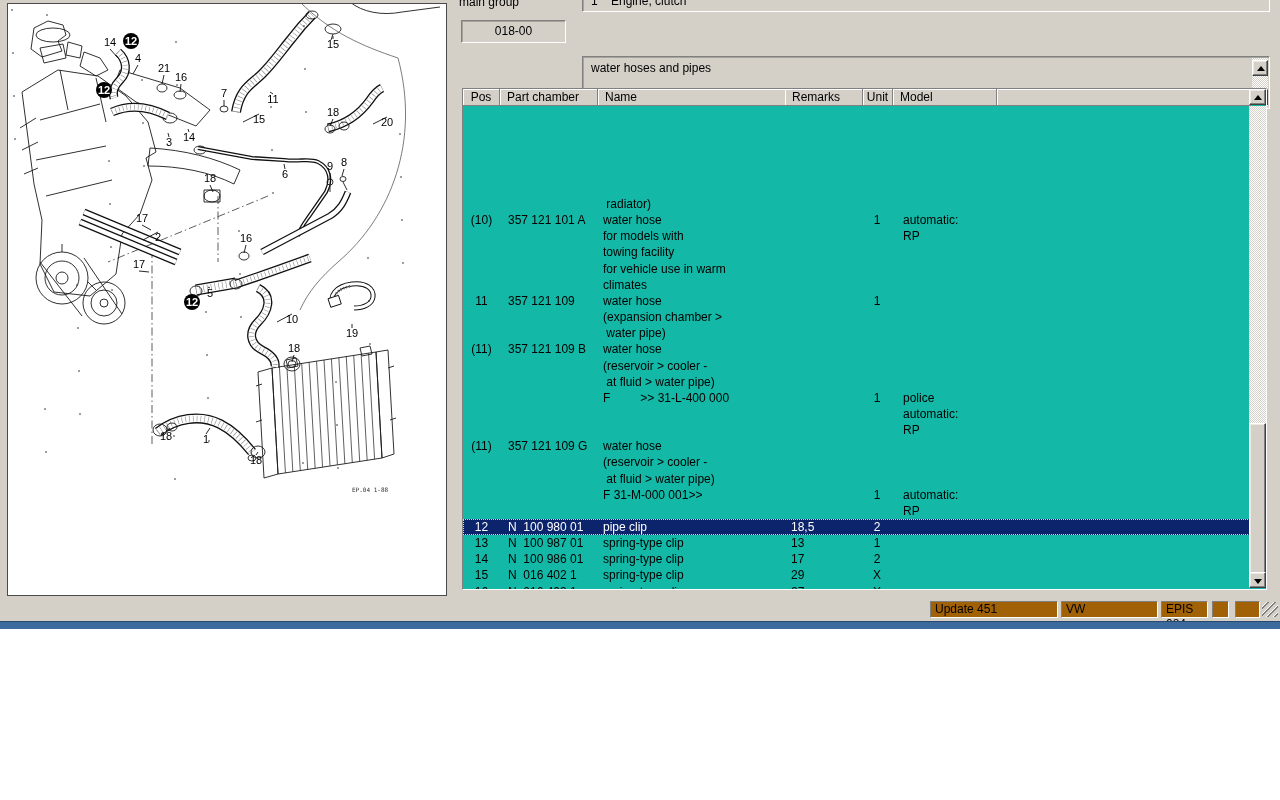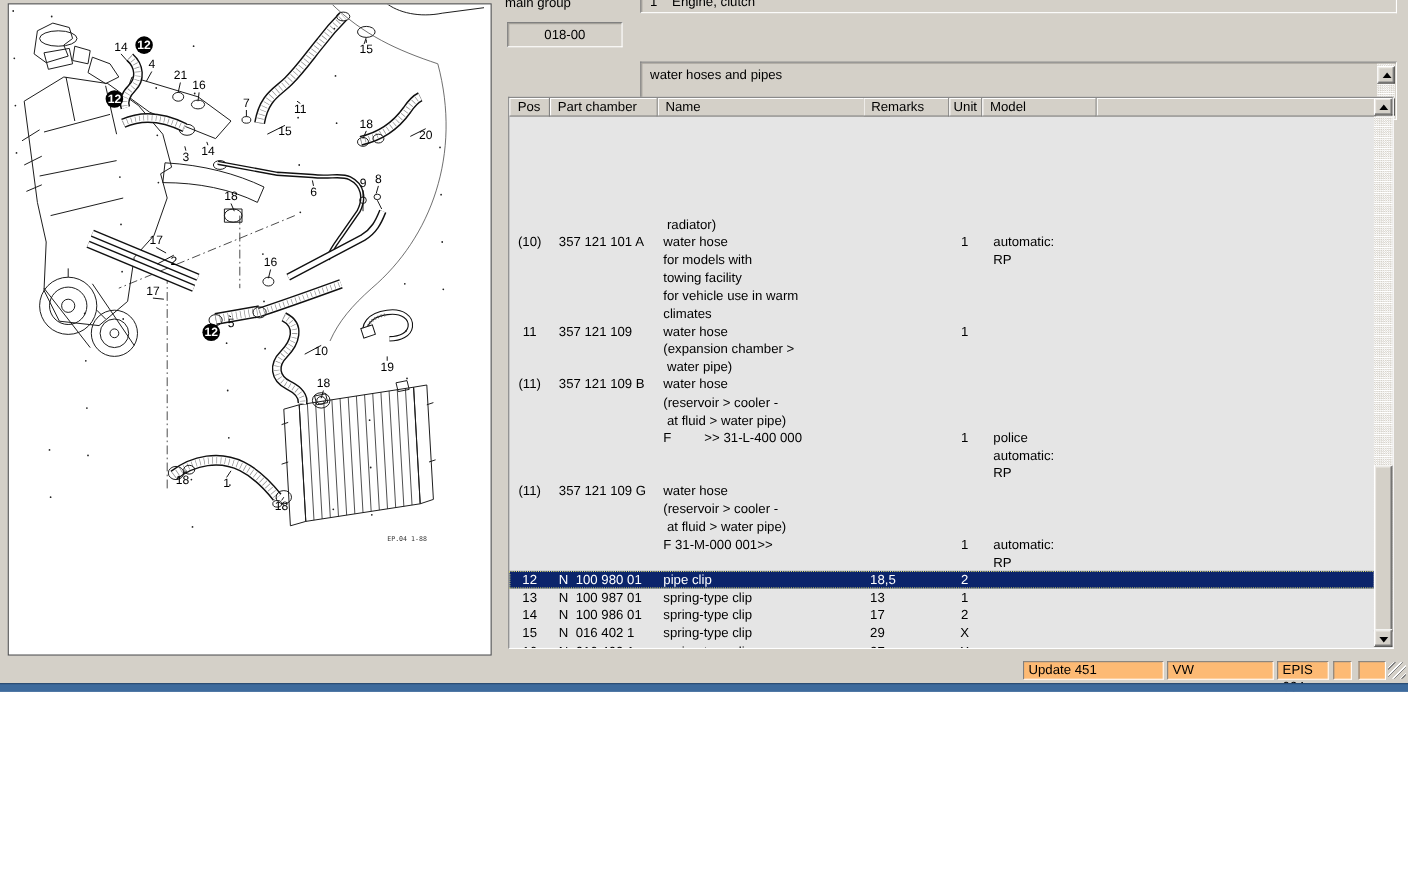--- a/index.html
+++ b/index.html
@@ -32,42 +32,42 @@
         box-shadow:inset -1px -1px 0 #808080,inset 1px 1px 0 #ece9e4;}
   .tri-up{position:absolute;left:4px;top:5px;width:0;height:0;border-left:4px solid transparent;
           border-right:4px solid transparent;border-bottom:5px solid #000;}
   .tri-dn{position:absolute;left:4px;top:6px;width:0;height:0;border-left:4px solid transparent;
           border-right:4px solid transparent;border-top:5px solid #000;}
   .thumb{position:absolute;left:0;width:16px;background:#d4d0c8;border:1px solid;
          border-color:#fff #404040 #404040 #fff;box-sizing:border-box;
          box-shadow:inset -1px -1px 0 #808080,inset 1px 1px 0 #ece9e4;}
 
   
-  .ptable{position:absolute;left:462px;top:88px;width:805px;height:502px;background:#e5e5e5;
+  .ptable{position:absolute;left:462px;top:88px;width:805px;height:502px;background:#14b8a6;
           border:1px solid #808080;border-right-color:#fff;border-bottom-color:#fff;
           box-sizing:border-box;overflow:hidden;}
   .thead{position:absolute;left:0;top:0;height:17px;width:787px;}
   .hcell{position:absolute;top:0;height:17px;background:#d4d0c8;box-sizing:border-box;
          border-right:1px solid #808080;border-bottom:1px solid #808080;
          box-shadow:inset 1px 1px 0 #fff;line-height:16px;padding-left:7px;}
   .hcell.c-center{text-align:center;padding-left:0;}
   .tline{position:absolute;left:0;width:787px;height:16px;line-height:16px;white-space:pre;}
   .tline span{position:absolute;top:0;height:16px;}
   .s-pos{left:0;width:37px;text-align:center;}
   .s-part{left:45px;}
   .s-name{left:140px;width:182px;}
   .s-rem{left:328px;}
   .s-unit{left:398px;width:32px;text-align:center;}
   .s-model{left:440px;}
   .tline.sel{background:#0b246b;color:#fff;outline:1px dotted #e6e272;outline-offset:-1px;}
   .vscroll{position:absolute;right:0;top:0;width:17px;height:500px;}
 
   
   .statusbar{position:absolute;left:0;top:598px;width:1280px;height:23px;}
-  .scell{position:absolute;top:3px;height:17px;background:#fdba74;border:1px solid;
+  .scell{position:absolute;top:3px;height:17px;background:#a16207;border:1px solid;
          border-color:#808080 #fff #fff #808080;box-sizing:border-box;line-height:15px;padding-left:4px;}
   .grip{position:absolute;left:1262px;top:4px;width:16px;height:15px;
         background:repeating-linear-gradient(135deg,transparent 0 3px,#fff 3px 4px,#808080 4px 5px);}
 </style>
 </head>
 <body>
 
 <div class="screen">
   <div class="chrome"></div>
 

